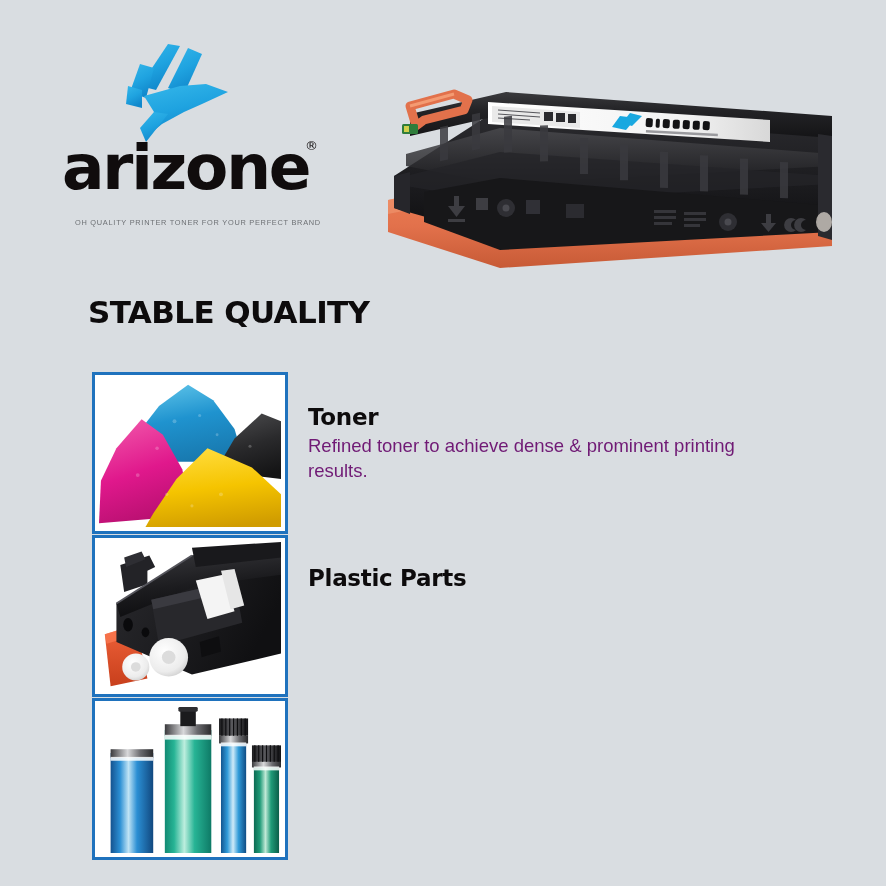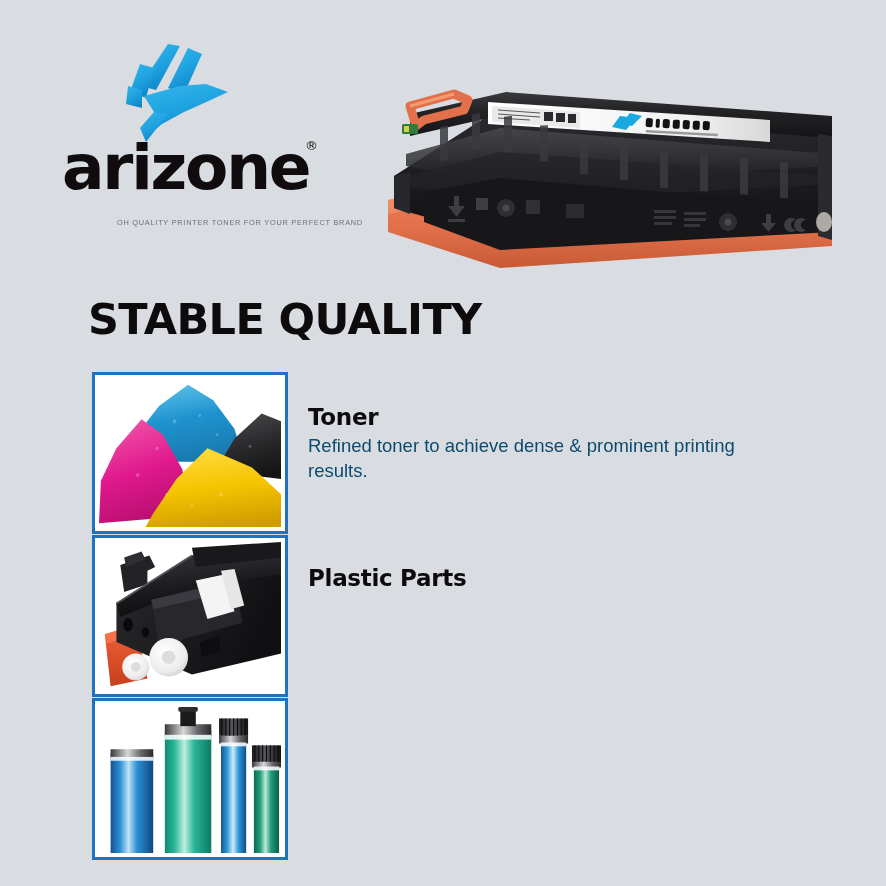--- a/index.html
+++ b/index.html
@@ -64,40 +64,39 @@
     position: absolute;
     left: 5px;
     top: 176px;
     width: 262px;
     font-family: "Liberation Sans", sans-serif;
     font-size: 7.4px;
     letter-spacing: 0.72px;
     color: #6d7074;
     white-space: nowrap;
     text-align: center;
-    margin-left: 42px;
   }
 
   
   .cartridge {
     position: absolute;
     left: 380px;
     top: 80px;
     width: 462px;
     height: 200px;
   }
 
   
   .section-title {
     position: absolute;
     left: 88px;
     top: 294px;
     font-family: "DejaVu Sans", sans-serif;
     font-weight: 700;
-    font-size: 43px;
+    font-size: 31px;
     letter-spacing: -0.6px;
     color: #0d0b0c;
     white-space: nowrap;
   }
 
   
   .feature {
     position: absolute;
     left: 92px;
     width: 700px;
@@ -133,21 +132,21 @@
     letter-spacing: -0.3px;
     color: #0d0b0c;
     margin: 0 0 3px 0;
     white-space: nowrap;
   }
   .feature-desc {
     font-family: "Liberation Sans", sans-serif;
     font-weight: 400;
     font-size: 18.5px;
     line-height: 25px;
-    color: #0c4a6e;
+    color: #701a75;
     margin: 0;
     max-width: 470px;
   }
 
   #feature-0 { top: 372px; }
   #feature-1 { top: 535px; }
   #feature-2 { top: 698px; }
 
   #feature-0 .feature-text { top: 32px; }
   #feature-1 .feature-text { top: 30px; }

